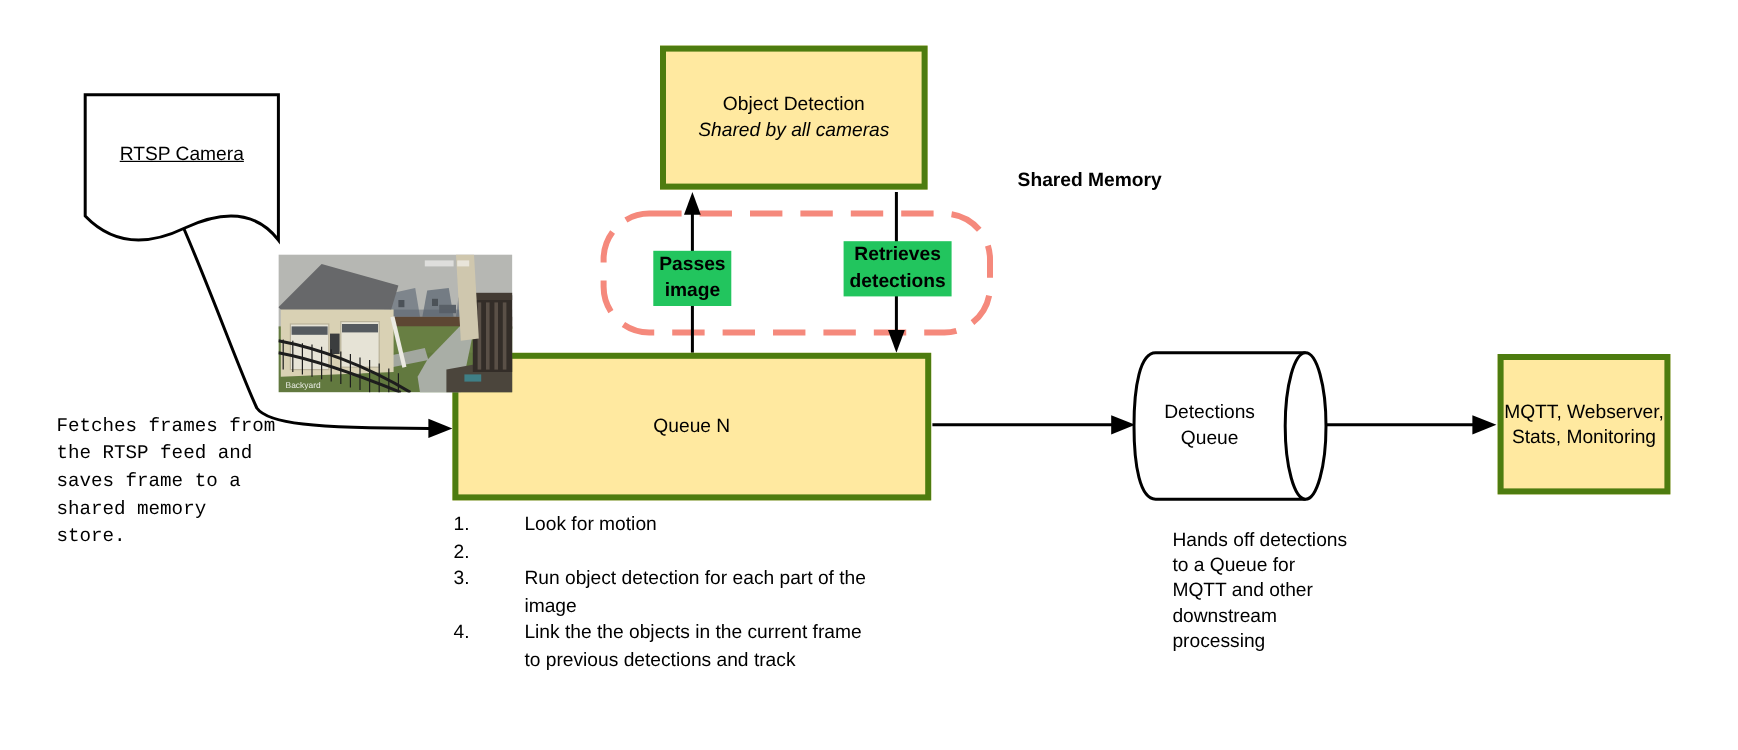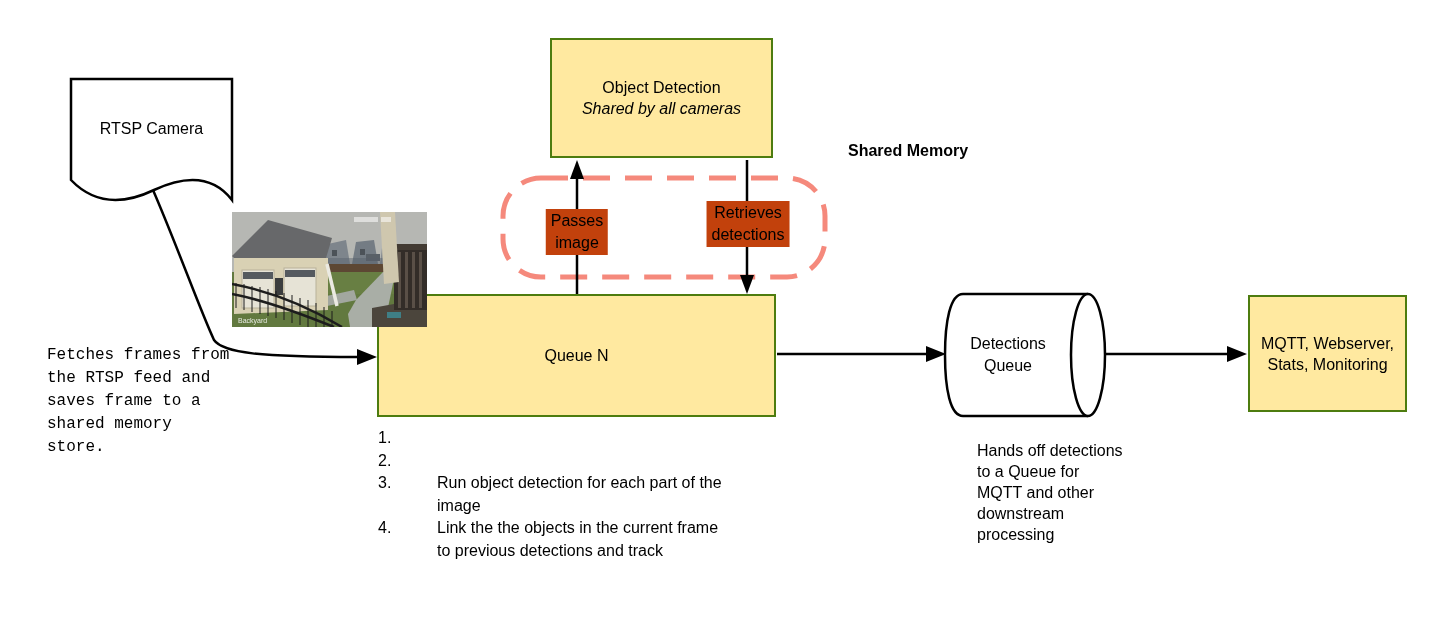--- a/index.html
+++ b/index.html
@@ -2,31 +2,31 @@
 <html><head>
 <meta charset="utf-8">
 <style>
   html,body{margin:0;padding:0;background:#ffffff;}
   .canvas{
     position:relative;width:1448px;height:625px;background:#ffffff;
     font-family:"Liberation Sans",sans-serif;color:#000;overflow:hidden;
   }
   #connector-layer{position:absolute;left:0;top:0;z-index:0;}
   .box{
-    position:absolute;background:#ffe9a0;border:2px solid #4d7c0f;box-sizing:border-box;
+    position:absolute;background:#ffe9a0;border:5px solid #4d7c0f;box-sizing:border-box;
     display:flex;flex-direction:column;align-items:center;justify-content:center;
     text-align:center;font-size:16px;line-height:21px;z-index:2;
   }
   .node-label{position:absolute;text-align:center;font-size:16px;line-height:21px;z-index:2;}
   .italic{font-style:italic;text-align:center;}
   .note{position:absolute;font-size:16px;line-height:21px;z-index:2;}
   .note-title{font-weight:bold;}
   .edge-label{
     position:absolute;transform:translateX(-50%);text-align:center;
-    font-size:16px;line-height:22px;background:#c2410c;padding:1px 5px;z-index:3;
+    font-size:16px;line-height:22px;background:#22c55e;padding:1px 5px;z-index:3;font-weight:bold;
   }
   .steps{position:absolute;left:378px;top:427px;z-index:2;font-size:16px;line-height:22.5px;}
   .step-row{display:grid;grid-template-columns:59px 410px;}
   .snapshot{position:absolute;left:232px;top:212px;width:195px;height:115px;z-index:4;}
   .snapshot svg{display:block;}
 </style>
 </head>
 <body>
 
 <div class="canvas">
@@ -49,51 +49,52 @@
     <line x1="777" y1="354" x2="928" y2="354" stroke="#000000" stroke-width="2.5"></line>
     <polygon points="946,354 926,346 926,362" fill="#000000"></polygon>
 
     <path d="M 1088,294 L 963,294 C 950,294 945,322 945,355 C 945,388 950,416 963,416 L 1088,416" fill="#ffffff" stroke="#000000" stroke-width="2.5"></path>
     <ellipse cx="1088" cy="355" rx="17" ry="61" fill="#ffffff" stroke="#000000" stroke-width="2.5"></ellipse>
 
     <line x1="1105" y1="354" x2="1230" y2="354" stroke="#000000" stroke-width="2.5"></line>
     <polygon points="1247,354 1227,346 1227,362" fill="#000000"></polygon>
   </svg>
 
-  <div class="node-label" style="left:71px;top:118px;width:161px;">RTSP Camera</div>
+  <div class="node-label" style="left:71px;top:118px;width:161px;text-decoration:underline;">RTSP Camera</div>
 
   <div class="box" style="left:550px;top:38px;width:223px;height:120px;">
     <div>Object Detection</div>
     <div class="italic">Shared by all cameras</div>
   </div>
 
   <div class="box" style="left:377px;top:294px;width:399px;height:123px;">
     <div>Queue N</div>
   </div>
 
   <div class="node-label" style="left:938px;top:333px;width:140px;line-height:22px;">Detections<br>Queue</div>
 
-  <div class="box" style="left:1248px;top:295px;width:159px;height:117px;">
+  <div class="box" style="left:1248px;top:295px;width:144px;height:117px;">
     <div>MQTT, Webserver,<br>Stats, Monitoring</div>
   </div>
 
   <div class="edge-label" style="left:577px;top:209px;">Passes<br>image</div>
   <div class="edge-label" style="left:748px;top:201px;text-align:center;">Retrieves<br>detections</div>
 
   <div class="note" style="left:47px;top:344px;width:210px;line-height:23px;font-family:Liberation Mono, monospace;">Fetches frames from<br>the RTSP feed and<br>saves frame to a<br>shared memory<br>store.</div>
 
   <div class="note" style="left:848px;top:140px;width:215px;">
     <div class="note-title">Shared Memory</div>
   </div>
 
   <div class="note" style="left:942px;top:440px;width:190px;margin-left:35px;">Hands off detections<br>to a Queue for<br>MQTT and other<br>downstream<br>processing</div>
 
   <div class="steps">
     <div class="step-row">
       <span>1.</span>
+      <div>Look for motion</div>
     </div>
     <div class="step-row">
       <span>2.</span>
     </div>
     <div class="step-row">
       <span>3.</span>
       <div>Run object detection for each part of the<br>image</div>
     </div>
     <div class="step-row">
       <span>4.</span>

